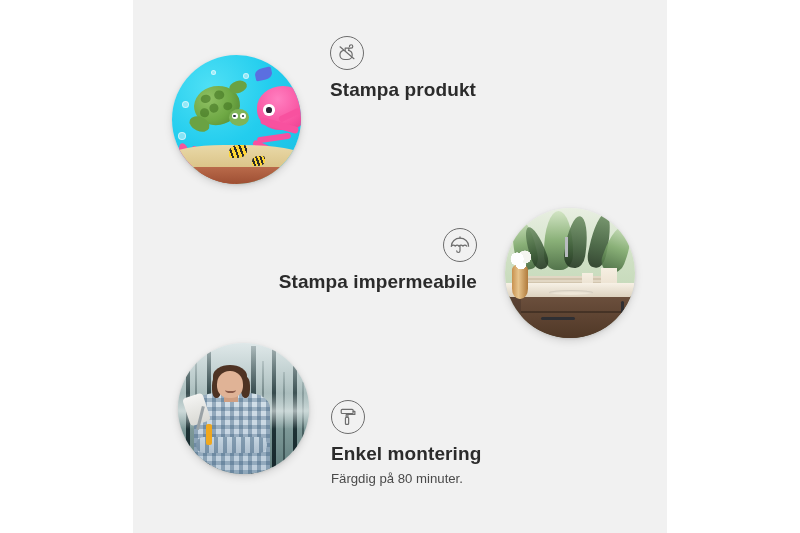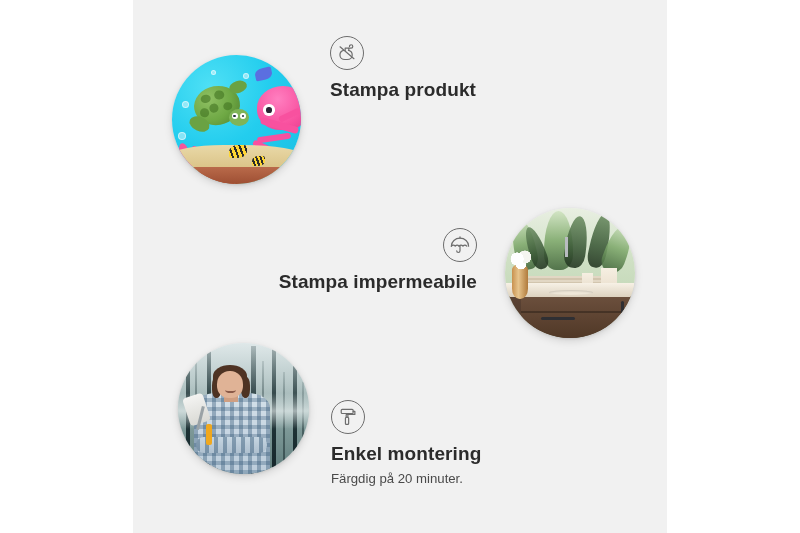--- a/index.html
+++ b/index.html
@@ -434,16 +434,16 @@
   <div class="block" id="block-mounting">
     <div class="icon-circle">
       <svg width="22" height="22" viewBox="0 0 24 24" fill="none" stroke="#6d6d6d" stroke-width="1.3" stroke-linecap="round" stroke-linejoin="round">
         <rect x="4.6" y="3.6" width="13" height="4.6" rx="1.1"></rect>
         <path d="M17.6 5.9h1.9v3.3H10.9"></path>
         <rect x="10" y="9.2" width="1.9" height="3.1" rx="0.5"></rect>
         <rect x="9.2" y="12.3" width="3.5" height="7.8" rx="1"></rect>
       </svg>
     </div>
     <p class="block-title">Enkel montering</p>
-    <p class="block-body">Färgdig på 20 minuter.</p>
+    <p class="block-body">Färgdig på 80 minuter.</p>
   </div>
 
 </div>
 
 </body></html>

